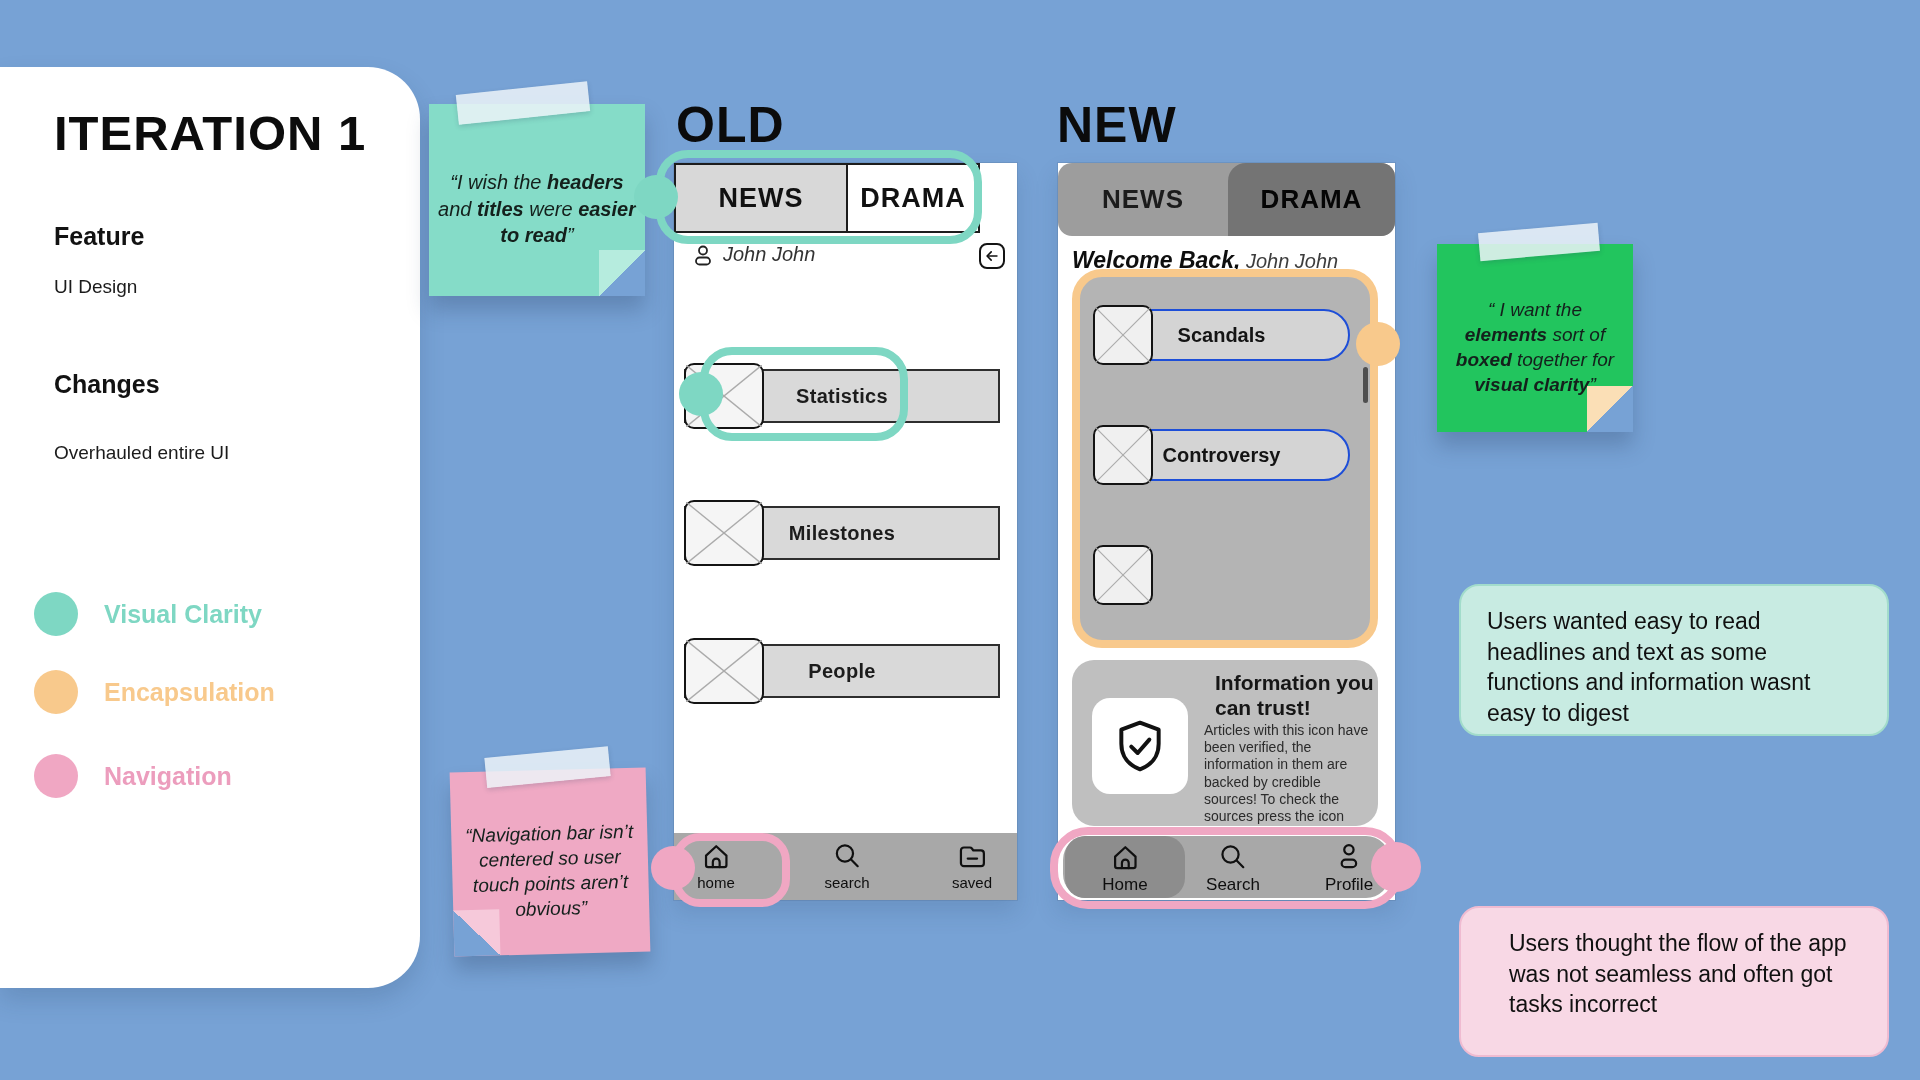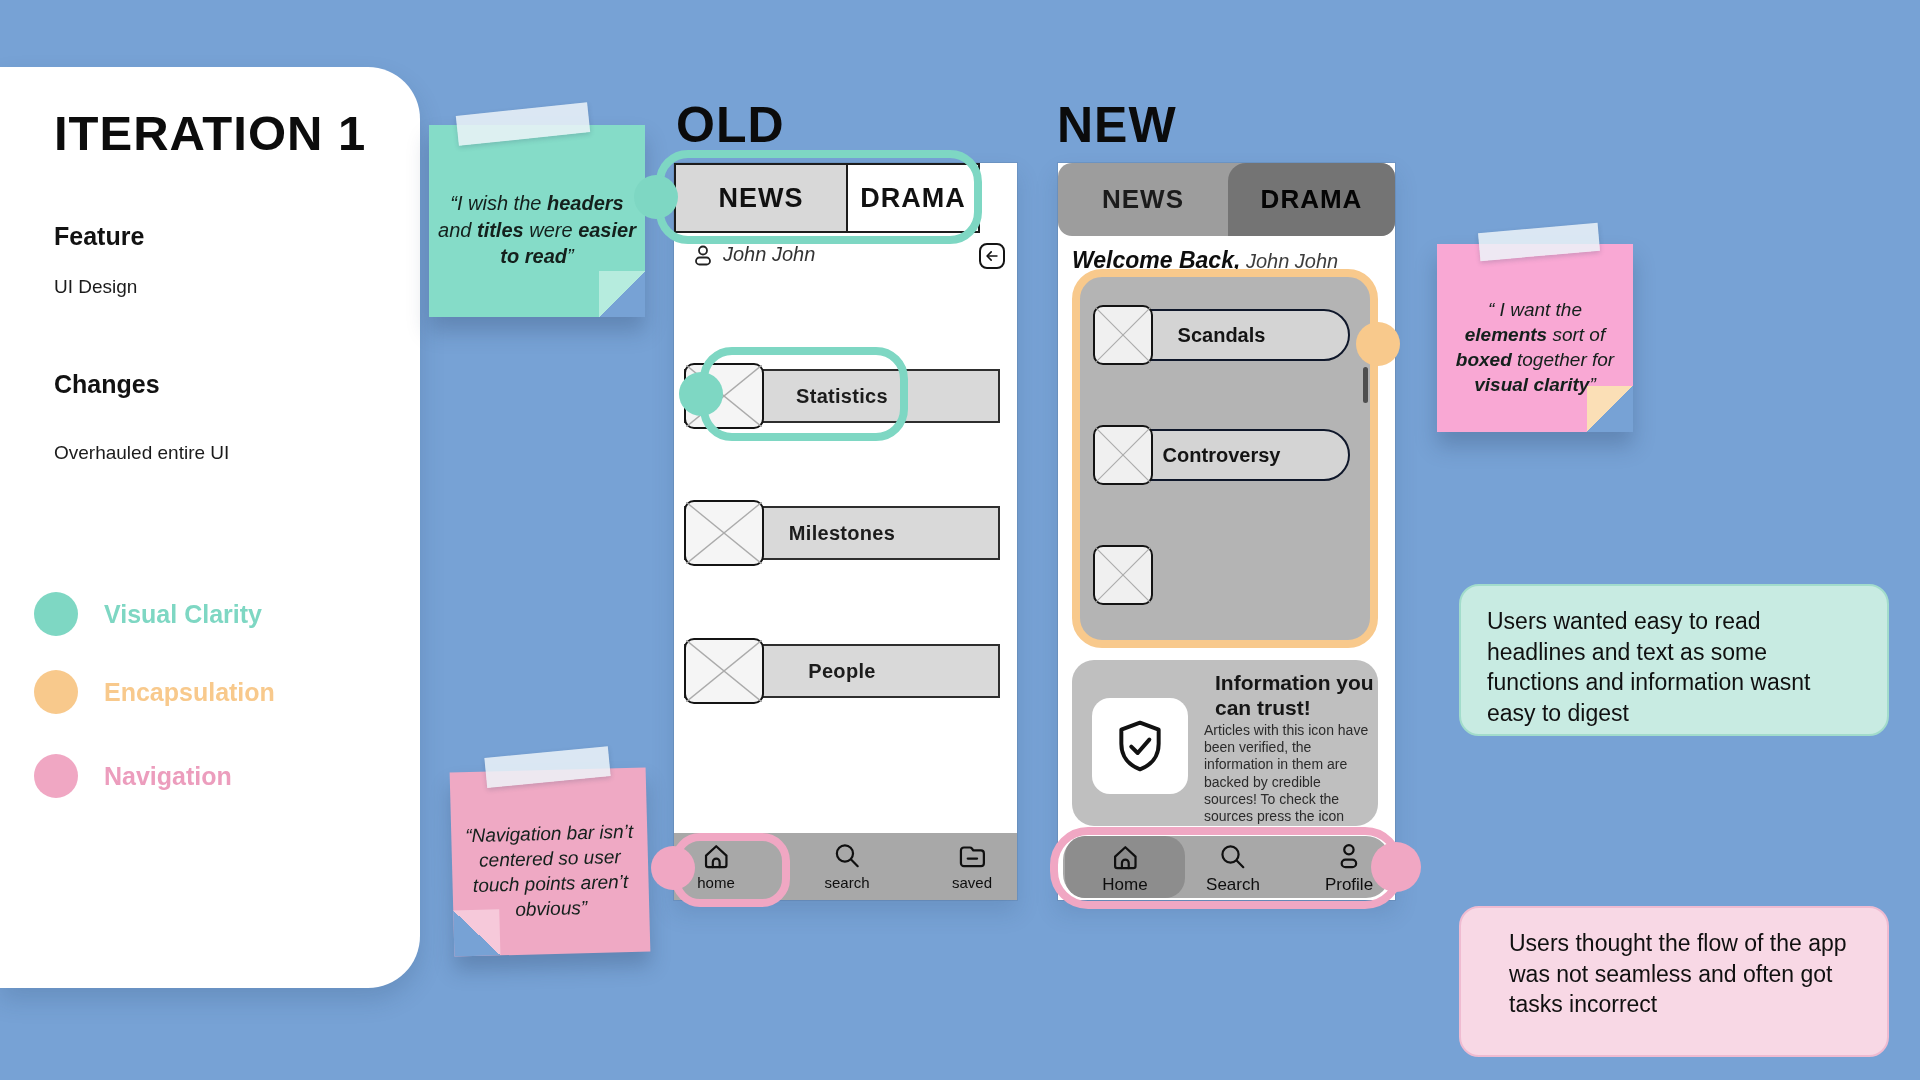--- a/index.html
+++ b/index.html
@@ -22,22 +22,22 @@
 
   
   .sticky{position:absolute;display:flex;align-items:center;justify-content:center;text-align:center;
           font-style:italic;box-shadow:0 14px 20px rgba(30,50,85,.25);}
   .sticky .txt{position:relative;z-index:2;line-height:1.32;color:#14201c;padding:18px 8px 0;}
   .sticky .b{font-weight:bold;}
   .tape{position:absolute;z-index:3;background:rgba(236,243,248,.85);box-shadow:0 2px 5px rgba(40,60,90,.2);}
   .fold{position:absolute;z-index:1;width:46px;height:46px;}
   .fold-br{right:0;bottom:0;background:linear-gradient(to bottom right, var(--fold) 0 50%, #77a2d5 50% 100%);}
   .fold-bl{left:0;bottom:0;background:linear-gradient(to bottom left, var(--fold) 0 50%, #77a2d5 50% 100%);}
-  .note-teal{left:429px;top:125px;width:216px;height:192px;background:#85dcc8;--fold:#b6ecde;font-size:20px;}
-  .note-orange{left:1437px;top:244px;width:196px;height:188px;background:#f9a8d4;--fold:#fbdfb6;font-size:19px;}
+  .note-teal{left:429px;top:104px;width:216px;height:192px;background:#85dcc8;--fold:#b6ecde;font-size:20px;}
+  .note-orange{left:1437px;top:244px;width:196px;height:188px;background:#22c55e;--fold:#fbdfb6;font-size:19px;}
   .note-pink{left:452px;top:770px;width:196px;height:184px;background:#efa9c4;--fold:#f6c9da;font-size:19px;transform:rotate(-1.5deg);}
   .note-teal .tape{left:28px;top:-16px;width:132px;height:30px;transform:rotate(-6deg);}
   .note-orange .tape{left:42px;top:-16px;width:120px;height:28px;transform:rotate(-5deg);}
   .note-pink .tape{left:36px;top:-18px;width:124px;height:30px;transform:rotate(-4deg);}
 
   
   .big{position:absolute;font-size:50px;font-weight:bold;letter-spacing:1px;color:#0b0b0b;}
 
   
   .phone{position:absolute;top:163px;height:737px;background:#fff;
@@ -76,21 +76,21 @@
   .tab-new.news{left:0;width:170px;color:#1c1c1c;}
   .tab-new.drama{right:0;width:167px;background:#747474;border-top-left-radius:18px;color:#050505;}
 
   .welcome{position:absolute;left:14px;top:84px;white-space:nowrap;}
   .welcome .wb{font-weight:bold;font-style:italic;font-size:23px;color:#0e0e0e;}
   .welcome .wn{font-style:italic;font-size:20px;color:#3d3d3d;}
 
   .enc{position:absolute;left:14px;top:106px;width:306px;height:379px;background:#b4b4b4;
        border:8px solid #f8c98c;border-radius:30px;}
   .row-new{position:absolute;left:13px;width:257px;height:60px;}
-  .row-new .bar{position:absolute;left:0;right:0;top:4px;bottom:4px;background:#d4d4d4;border:2px solid #0f172a;
+  .row-new .bar{position:absolute;left:0;right:0;top:4px;bottom:4px;background:#d4d4d4;border:2px solid #1d4ed8;
        border-radius:26px;display:flex;align-items:center;justify-content:center;font-weight:bold;font-size:20px;color:#141414;}
   .row-new .xbox{width:60px;height:60px;background:#f0f0f0;}
   .scrollbar{position:absolute;left:283px;top:90px;width:5px;height:36px;background:#4f4f4f;border-radius:3px;}
 
   .info{position:absolute;left:14px;top:497px;width:306px;height:166px;background:#bfbfbf;border-radius:22px;}
   .info-tile{position:absolute;left:20px;top:38px;width:96px;height:96px;background:#fff;border-radius:18px;
              display:flex;align-items:center;justify-content:center;}
   .info-tile svg{width:56px;height:56px;stroke:#111;fill:none;stroke-width:3.4;stroke-linecap:round;stroke-linejoin:round;}
   .info-title{position:absolute;left:143px;top:10px;width:170px;font-weight:bold;font-size:21px;line-height:1.2;color:#161616;}
   .info-body{position:absolute;left:132px;top:62px;width:168px;font-size:14px;line-height:1.23;color:#2b2b2b;}

